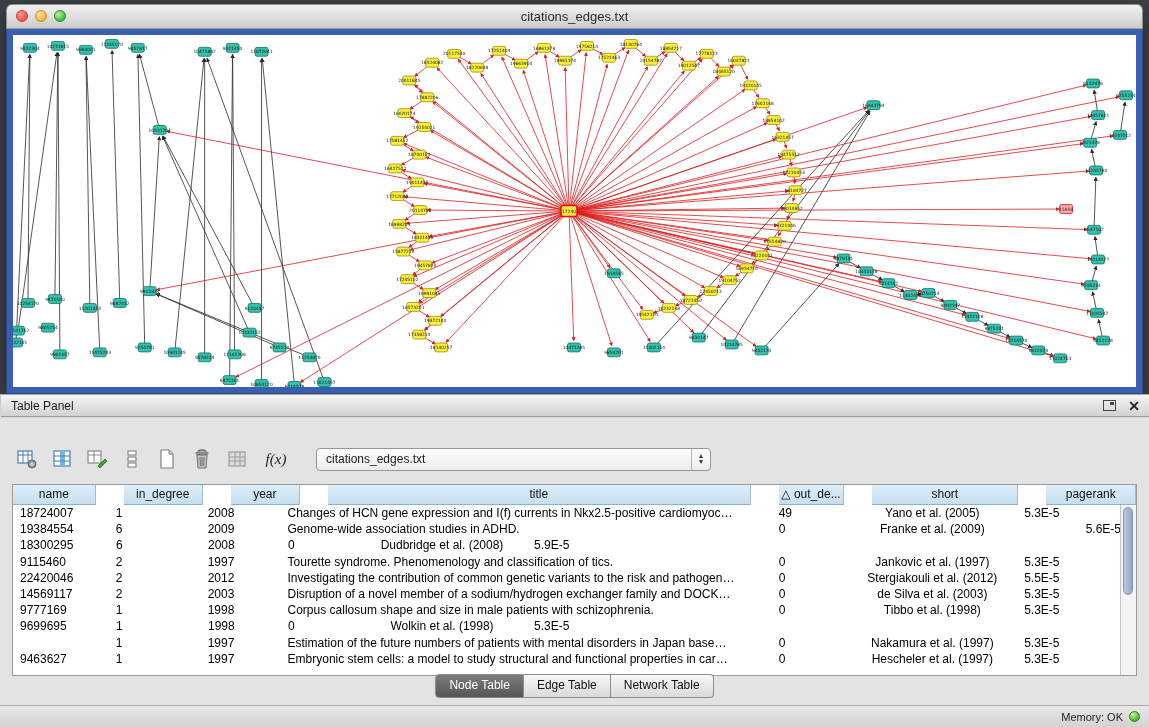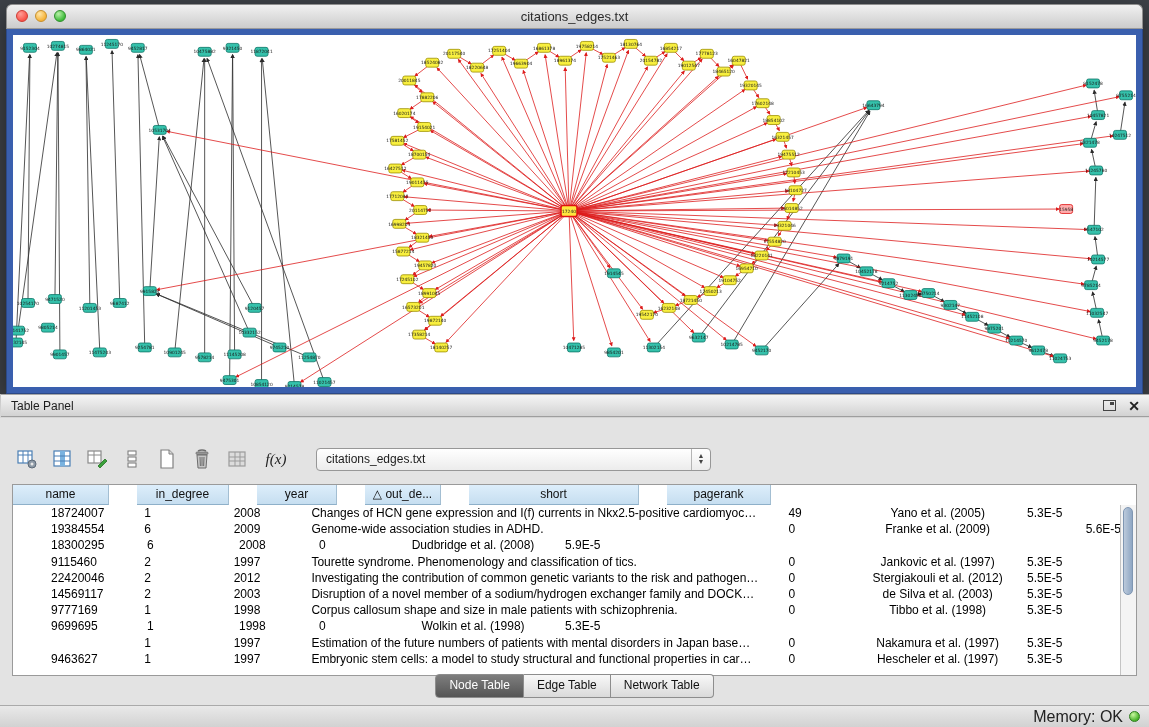--- a/index.html
+++ b/index.html
@@ -51,42 +51,42 @@
   .combo-arrows{width:18px;height:100%;border-left:1px solid #b5b5b5;display:flex;flex-direction:column;
     align-items:center;justify-content:center;font-size:7px;line-height:6px;color:#444;}
 
   
   .table-area{position:absolute;left:12px;top:66px;width:1125px;height:192px;background:#ffffff;
     border:1px solid #9a9a9a;box-sizing:border-box;overflow:hidden;}
   .thead{display:flex;height:20px;gap:28px;}
   .th{box-sizing:border-box;height:20px;line-height:19px;text-align:center;font-size:12px;color:#111;
     background:linear-gradient(#ddeefb,#c6def0);border-right:1px solid #a3bed2;border-bottom:1px solid #8eb0c9;
     overflow:hidden;white-space:nowrap;}
-  .tbody{position:absolute;left:0;top:20px;right:15px;bottom:0;padding-left:31px;}
+  .tbody{position:absolute;left:0;top:20px;right:15px;bottom:0;}
   .tr{display:flex;height:16.2px;}
   .td{box-sizing:border-box;padding-left:7px;font-size:12px;line-height:16px;color:#000;
     white-space:nowrap;overflow:hidden;}
   .td.c{text-align:center;padding-left:0;}
   .vscroll{position:absolute;top:20px;right:0;bottom:0;width:15px;background:#f4f4f4;border-left:1px solid #c4c4c4;}
   .vthumb{position:absolute;top:2px;left:2px;width:10px;height:88px;border-radius:6px;
     background:linear-gradient(90deg,#bccadb,#8fa7c4);border:1px solid #7f96b2;box-sizing:border-box;}
 
   
   .tabs-row{position:absolute;left:0;top:256px;width:1149px;height:24px;display:flex;justify-content:center;}
   .seg{font-size:12px;padding:3px 13px;background:linear-gradient(#f8f8f8,#dadada);color:#111;
     border:1px solid #8d8d8d;border-left:none;line-height:14px;}
   .seg:first-child{border-left:1px solid #8d8d8d;border-radius:4px 0 0 4px;}
   .seg:last-child{border-radius:0 4px 4px 0;}
   .seg.sel{background:linear-gradient(#7e7e7e,#555555);color:#fff;}
 
   
   .status-bar{position:absolute;left:0;bottom:0;width:1149px;height:22px;box-sizing:border-box;
     background:linear-gradient(#e9e9e9,#d2d2d2);border-top:1px solid #aaaaaa;
     display:flex;align-items:center;justify-content:flex-end;}
-  .mem-label{font-size:16px;color:#222;margin-right:6px;}
+  .mem-label{font-size:11px;color:#222;margin-right:6px;}
   .orb{width:11px;height:11px;border-radius:50%;margin-right:9px;box-sizing:border-box;
     background:radial-gradient(circle at 35% 30%,#c9f7a0,#49b32a 70%);border:1px solid #2f7d1d;}
 </style>
 </head>
 <body>
 
 <div class="backdrop"></div>
 
 <div class="net-window">
   <div class="titlebar">
@@ -603,20 +603,21 @@
           <span>▼</span>
         </span>
     </div>
   </div>
 
   <div class="table-area">
     <div class="thead" id="thead">
         <div class="th" style="width: 96px;">name</div>
         <div class="th" style="width: 92px;">in_degree</div>
         <div class="th" style="width: 80px;">year</div>
+        <div class="th" style="width: 492px;">title</div>
         <div class="th" style="width: 76px;">△ out_de...</div>
         <div class="th" style="width: 170px;">short</div>
         <div class="th" style="width: 104px;">pagerank</div>
       </div>
     <div class="tbody" id="tbody">
         <div class="tr">
           <div class="td" style="width: 96px;">18724007</div>
           <div class="td" style="width: 92px;">1</div>
           <div class="td" style="width: 80px;">2008</div>
           <div class="td" style="width: 492px;">Changes of HCN gene expression and I(f) currents in Nkx2.5-positive cardiomyoc…</div>

